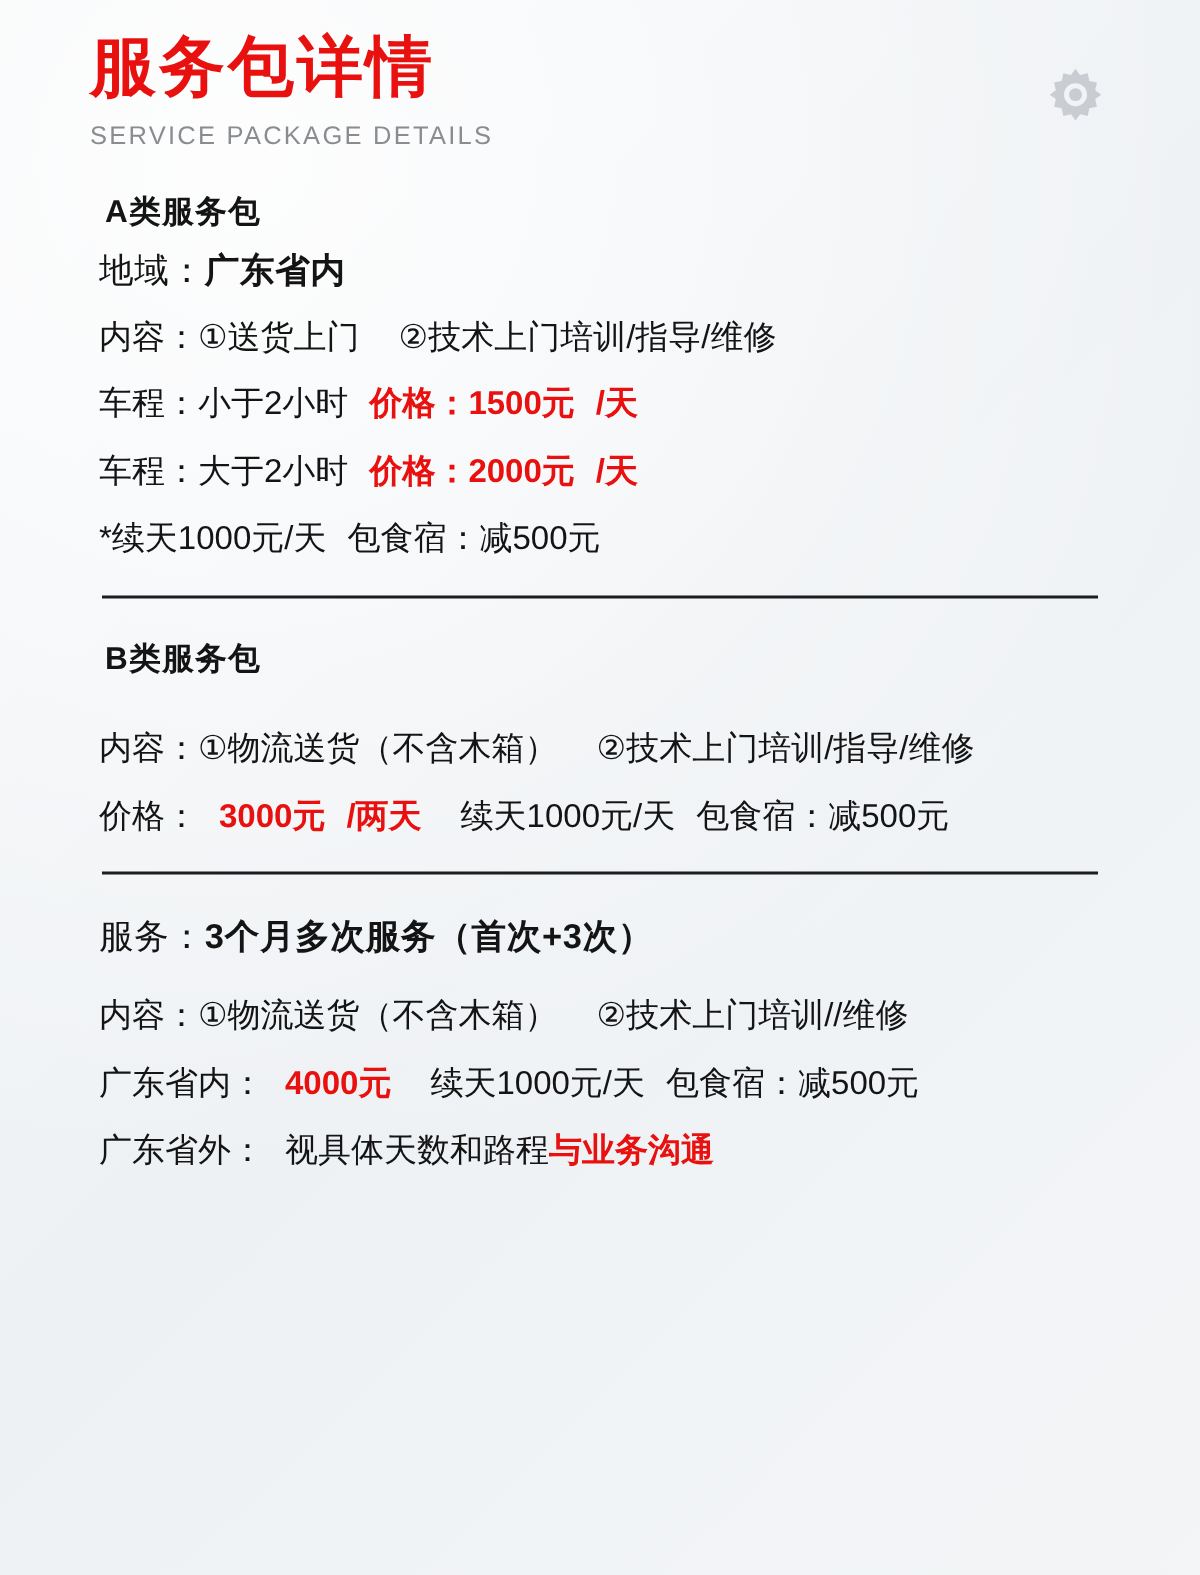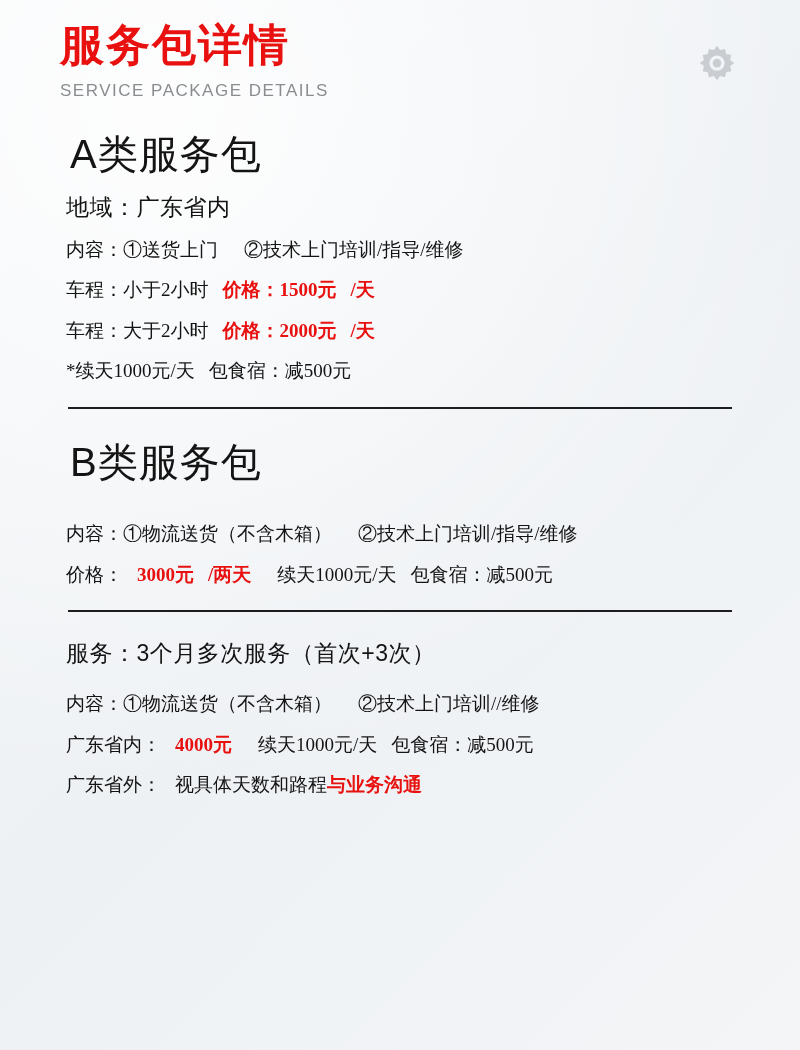--- a/index.html
+++ b/index.html
@@ -49,38 +49,37 @@
     right: 0px;
     top: 42px;
     width: 46px;
     height: 46px;
     opacity: 0.45;
   }
   .section {
     margin-top: 26px;
   }
   .sec-title {
-    font-size: 40px;
-    font-weight: normal;
+    font-size: 21px;
+    font-weight: bold;
     margin: 0 0 2px 10px;
     letter-spacing: 1px;
   }
   .sec-sub {
     font-size: 23px;
     margin: 10px 0 4px 6px;
     letter-spacing: 0.5px;
   }
   .sec-sub .lbl { font-weight: normal; }
-  .sec-sub .val { font-weight: normal; }
+  .sec-sub .val { font-weight: bold; }
   .line {
-    font-size: 19px;
+    font-size: 22px;
     margin: 14px 0 0 6px;
     line-height: 1.4;
     white-space: nowrap;
-    font-family: Liberation Serif, serif;
   }
   .red { color: #e8110f; font-weight: bold; }
   .sp { display: inline-block; width: 26px; }
   .sp-sm { display: inline-block; width: 14px; }
   .divider {
     height: 2px;
     background: #1d1d1d;
     margin: 22px 8px 0 8px;
   }
   .bold { font-weight: bold; }

